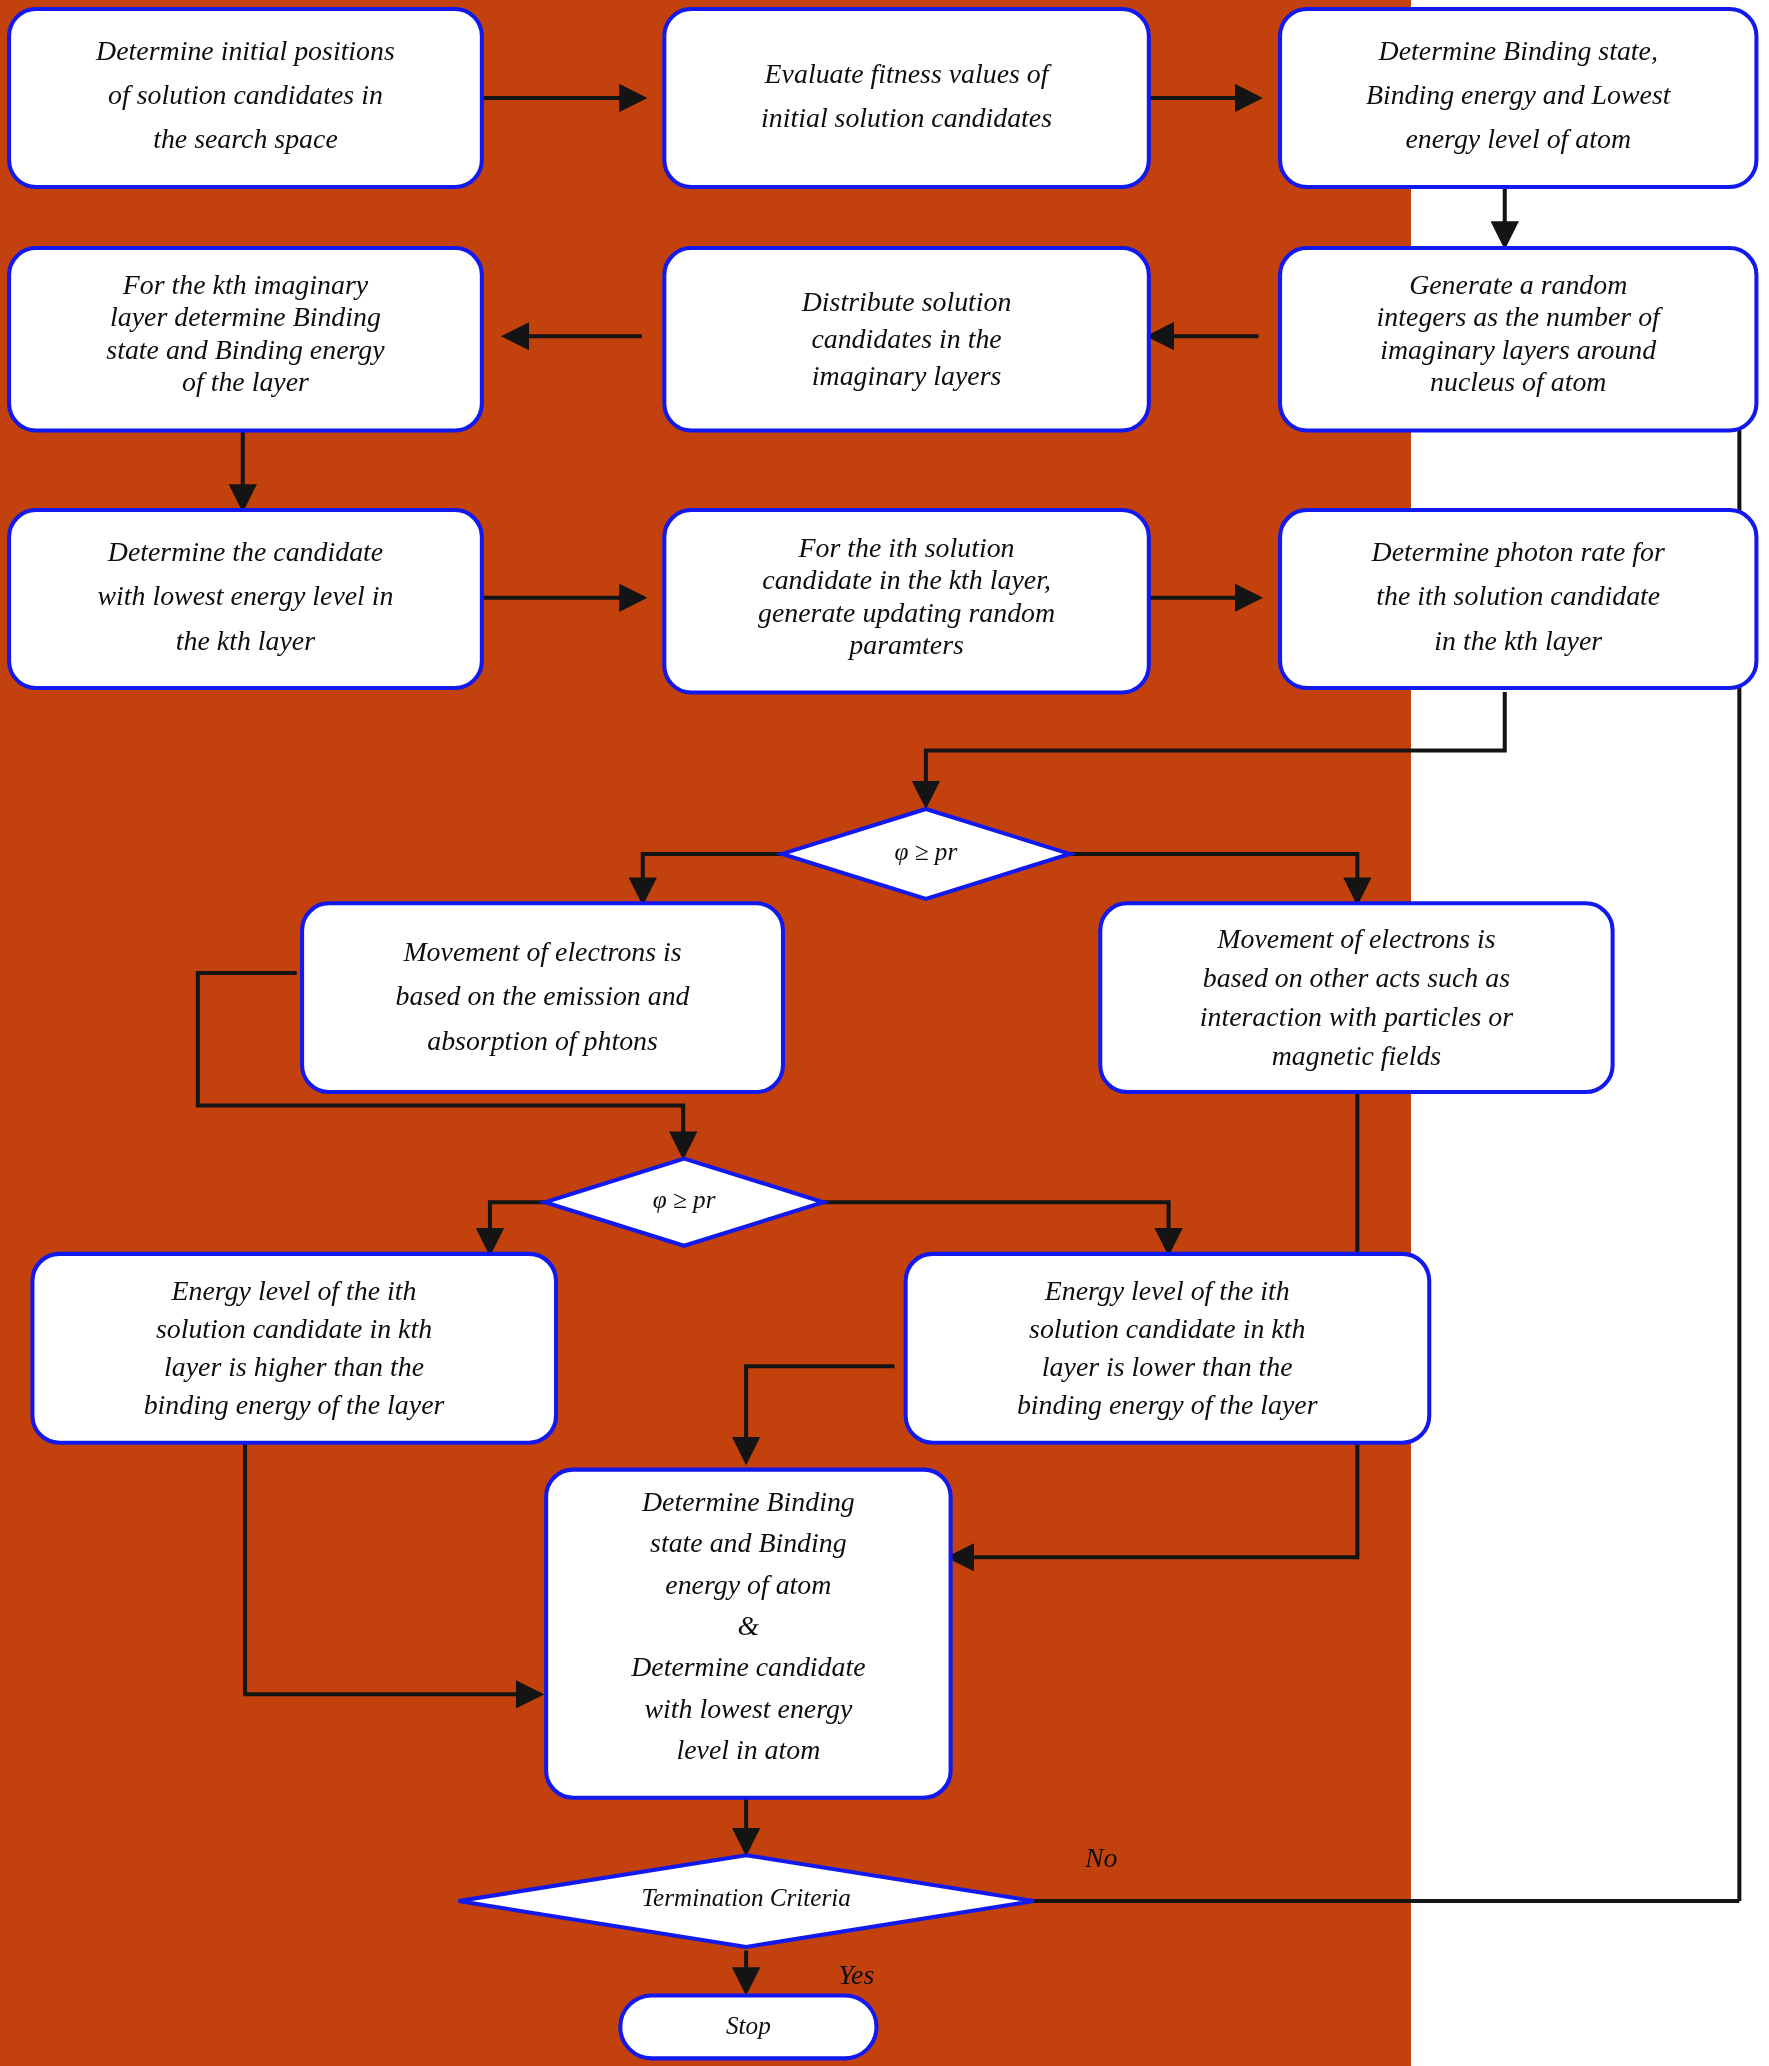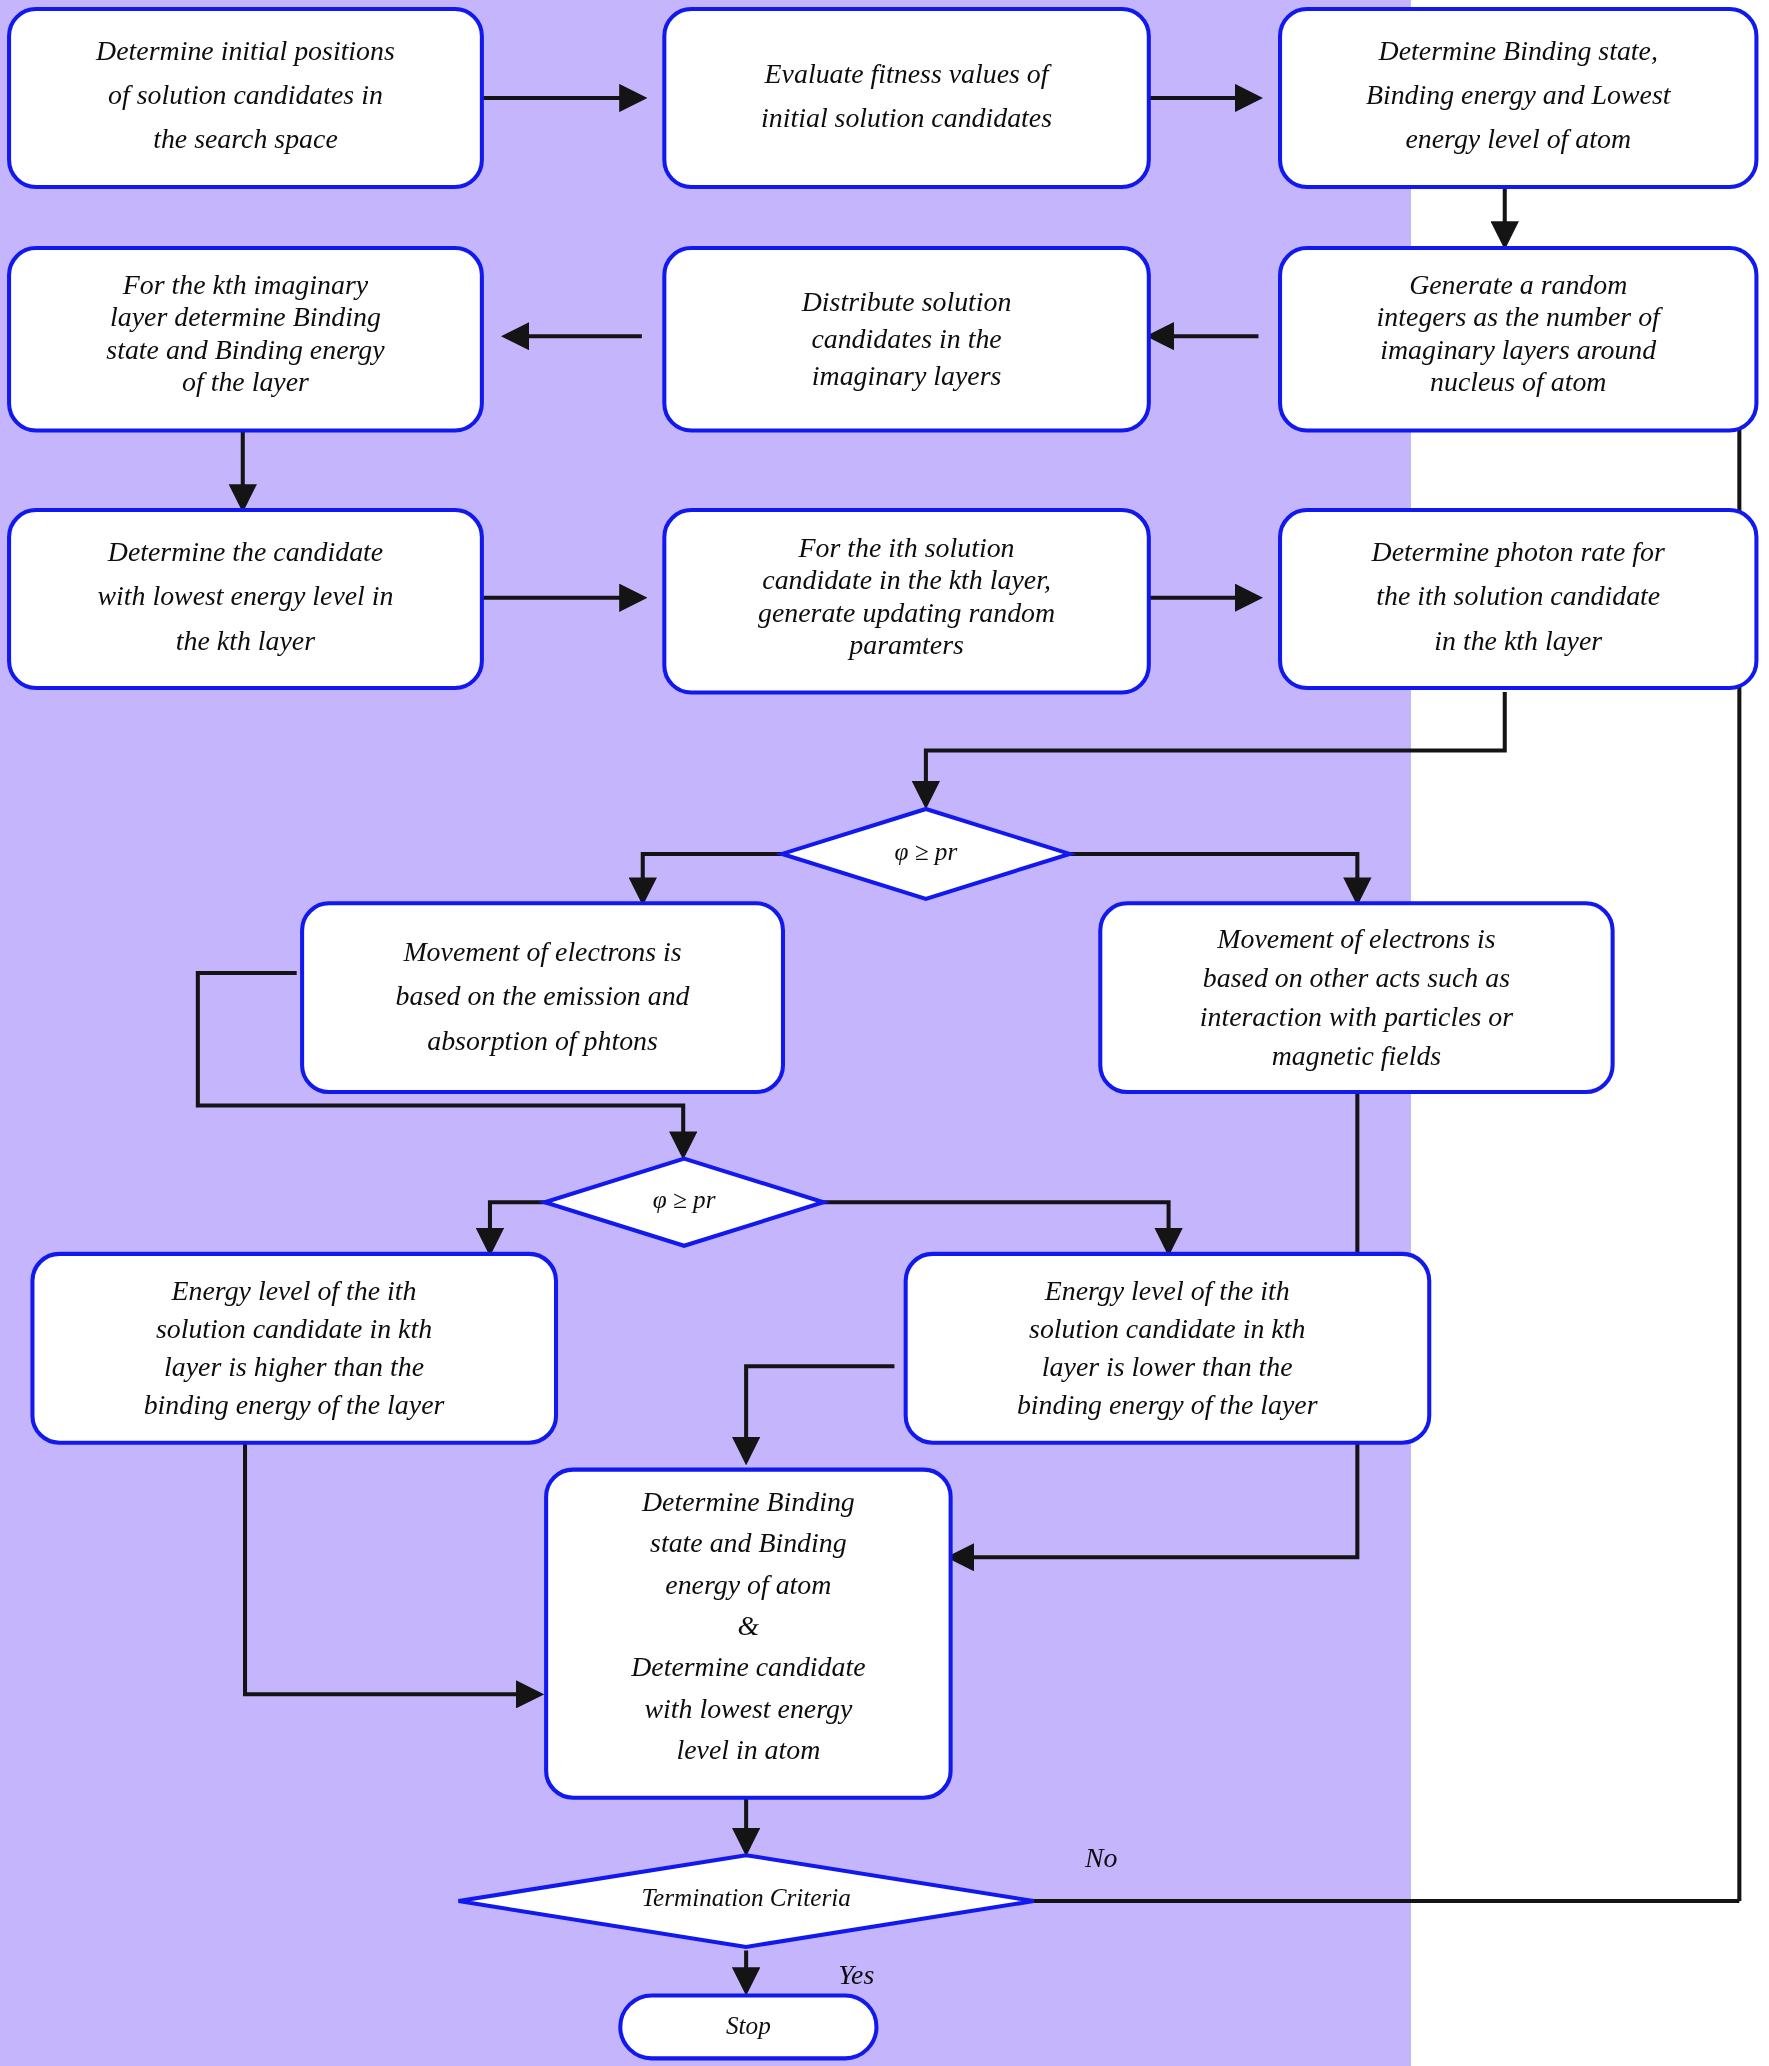--- a/index.html
+++ b/index.html
@@ -4,21 +4,21 @@
 <style>
   html, body {
     margin: 0;
     padding: 0;
     background: #ffffff;
   }
   #stage {
     position: relative;
     width: 1411px;
     height: 2066px;
-    background: #c4b5fd;
+    background: #c2410c;
     font-family: "Liberation Serif", "DejaVu Serif", serif;
   }
   svg.flow {
     position: absolute;
     left: 0;
     top: 0;
     width: 1770px;
     height: 2066px;
     display: block;
   }

